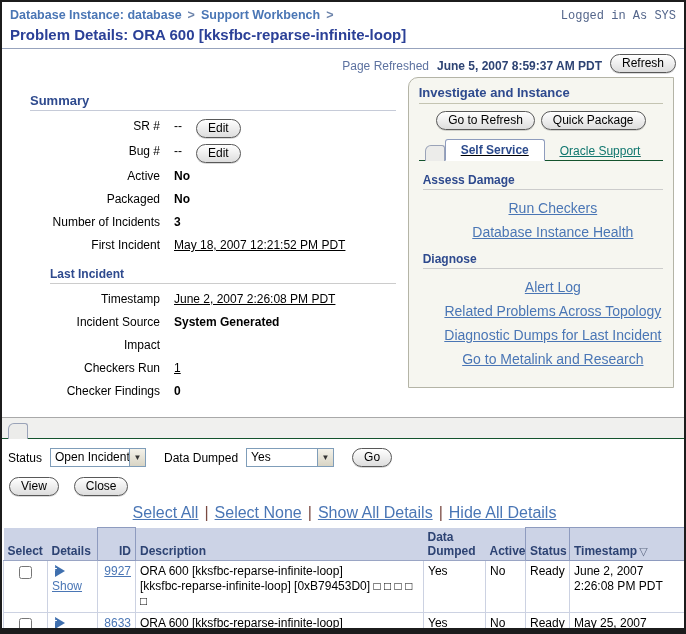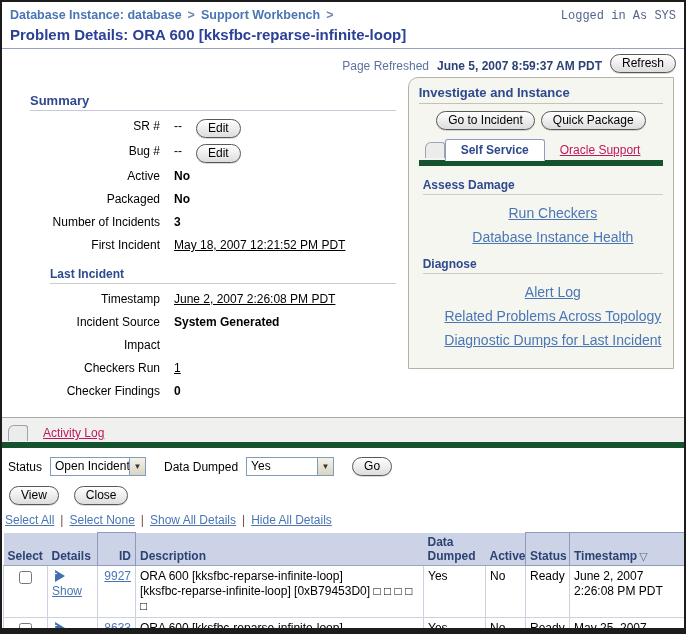--- a/index.html
+++ b/index.html
@@ -42,42 +42,42 @@
   .kv-label { width: 130px; text-align: right; color: #000; flex: none; }
   .kv-value { margin-left: 14px; color: #000; }
   .kv-value.bold { font-weight: bold; }
   .kv-row .btn { margin-left: 14px; }
 
   
   .panel { background: #f6f6f0; border: 1px solid #b4b4a6; border-radius: 10px 0 0 0; padding: 7px 10px 12px 10px; }
   .panel-title { color: #2e4a8e; font-size: 13px; font-weight: bold; border-bottom: 1px solid #c4c4b2; padding-bottom: 3px; margin-bottom: 7px; }
   .panel-buttons { display: flex; justify-content: center; gap: 6px; margin-bottom: 9px; }
 
-  .tabbar { display: flex; align-items: center; border-bottom: 6px solid #14532d; padding-left: 6px; }
+  .tabbar { display: flex; align-items: flex-end; border-bottom: 1px solid #14532d; padding-left: 6px; text-decoration: underline; }
   .tab-stub { width: 20px; height: 16px; border: 1px solid #9aa3b8; border-bottom: none; border-radius: 6px 3px 0 0; background: #ececea; margin-bottom: -1px; }
   .tab { font-size: 12px; padding: 3px 15px 3px 15px; margin-bottom: -1px; }
   .tab.active { background: #fff; border: 1px solid #8e9cbd; border-bottom: 1px solid #fff; border-radius: 3px 3px 0 0; color: #2b4a8c; font-weight: bold; text-decoration: none; }
-  .tab.inactive { color: #be185d; text-decoration: underline; cursor: pointer; }
+  .tab.inactive { color: #0f766e; text-decoration: underline; cursor: pointer; }
   .main-tabbar { background: #f0f0ee; margin-top: 10px; border-top: 1px solid #a9a9a9; padding-top: 5px; }
 
   .panel-section { margin: 12px 0 0 4px; }
   .panel-links { margin: 10px 0 0 20px; font-size: 14px; text-align: center; }
   .panel-links .plink { display: block; margin-bottom: 8px; }
 
   
   .filter-row { display: flex; align-items: center; margin: 9px 0 0 6px; font-size: 12px; }
   .filter-row .flabel { margin-right: 8px; }
   .select { display: inline-flex; align-items: stretch; border: 1px solid #7f9db9; background: #fff; height: 19px; cursor: pointer; margin-right: 18px; }
   .select .select-value { flex: 1; font-size: 12px; padding: 1px 3px 0 4px; white-space: nowrap; overflow: hidden; }
   .select .select-btn { width: 16px; flex: none; border-left: 1px solid #7f9db9; background: linear-gradient(#f4f2ea,#d8d4c4); font-size: 8px; color: #333; display: flex; align-items: center; justify-content: center; }
   .sel-status { width: 96px; }
   .sel-dumped { width: 88px; }
 
   .action-row { margin: 10px 0 0 7px; display: flex; gap: 15px; }
-  .linkbar { margin: 8px 0 5px 3px; font-size: 12px; }
+  .linkbar { margin: 8px 0 5px 3px; font-size: 16px; text-align: center; }
   .linkbar .lsep { color: #7a4a42; margin: 0 6px; }
 
   
   table.incidents { width: 682px; border-collapse: collapse; table-layout: fixed; font-size: 12px; margin-left: 1px; }
   table.incidents th {
     background: #ccd3e6; color: #2d4373; text-align: left; font-weight: bold;
     padding: 2px 4px; vertical-align: bottom; border-bottom: 1px solid #9aa5c4; line-height: 1.2;
   }
   table.incidents th.boxed { border: 1px solid #8e9bbf; }
   table.incidents th.num { text-align: right; }
@@ -163,21 +163,21 @@
       <div class="kv-row">
         <span class="kv-label">Checker Findings</span>
         <span class="kv-value bold">0</span>
       </div>
     </div>
 
     <div class="right-col">
       <div class="panel">
         <div class="panel-title">Investigate and Instance</div>
         <div class="panel-buttons">
-          <span class="btn">Go to Incident</span>
+          <span class="btn">Go to Refresh</span>
           <span class="btn">Quick Package</span>
         </div>
         <div class="tabbar">
           <span class="tab-stub"></span>
           <span class="tab active">Self Service</span>
           <span class="tab inactive">Oracle Support</span>
         </div>
 
         <div class="panel-section">
           <div class="sub-heading" style="margin:0 0 2px 0;">Assess Damage</div>
@@ -186,29 +186,29 @@
             <span class="plink link">Database Instance Health</span>
           </div>
         </div>
 
         <div class="panel-section">
           <div class="sub-heading" style="margin:0 0 2px 0;">Diagnose</div>
           <div class="panel-links">
             <span class="plink link">Alert Log</span>
             <span class="plink link">Related Problems Across Topology</span>
             <span class="plink link">Diagnostic Dumps for Last Incident</span>
+            <span class="plink link">Go to Metalink and Research</span>
           </div>
         </div>
       </div>
     </div>
   </div>
 
   <div class="tabbar main-tabbar">
     <span class="tab-stub"></span>
-    <span class="tab inactive">Activity Log</span>
   </div>
 
   <div class="filter-row">
     <span class="flabel">Status</span>
     <span class="select sel-status">
       <span class="select-value">Open Incidents</span>
       <span class="select-btn">▼</span>
     </span>
     <span class="flabel">Data Dumped</span>
     <span class="select sel-dumped">

